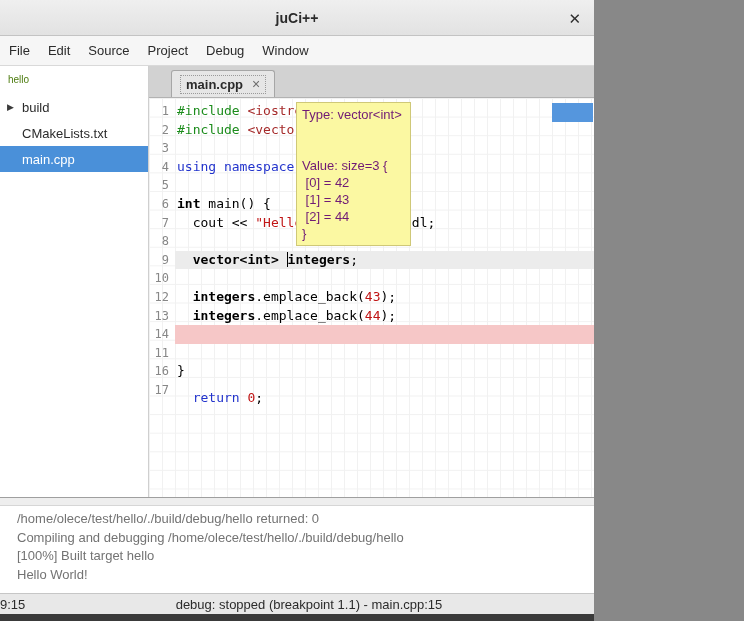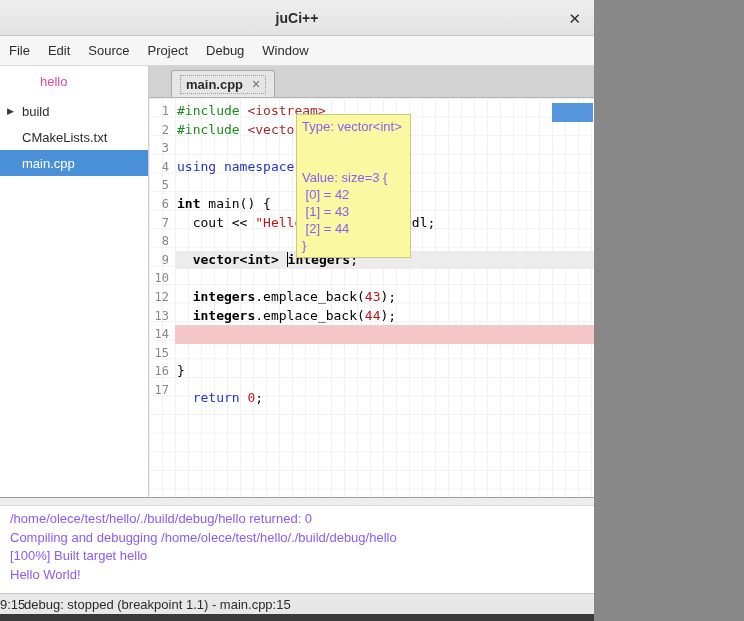--- a/index.html
+++ b/index.html
@@ -25,21 +25,21 @@
     height:29px;flex:none;background:#f6f6f6;border-bottom:1px solid #d9d9d9;
     display:flex;align-items:center;
   }
   .menu-item{padding:5px 9px;font-size:13px;color:#2b2b2b;}
   
   .mainrow{flex:none;height:431px;display:flex;}
   .sidebar{
     width:148px;flex:none;background:#ffffff;border-right:1px solid #cfcfcf;
     overflow:hidden;
   }
-  .project-label{color:#ec4899;font-size:13px;padding:8px 8px 9px 8px;margin-left:32px;}
+  .project-label{color:#4d7c0f;font-size:10px;padding:8px 8px 9px 8px;}
   .tree-item{height:26px;display:flex;align-items:center;font-size:13px;color:#2b2b2b;padding-left:7px;}
   .tree-item .expander{width:15px;font-size:9px;color:#3a3a3a;flex:none;}
   .tree-item.selected{background:var(--selection,#4a90d9);color:#ffffff;}
   
   .rightcol{flex:1;display:flex;flex-direction:column;min-width:0;}
   .tabbar{
     height:31px;flex:none;background:#d2d2d2;border-bottom:1px solid #b2b2b2;
     display:flex;align-items:flex-end;padding-left:22px;
   }
   .tab{
@@ -75,39 +75,39 @@
   .tok-type{color:#000;font-weight:bold;}
   .tok-var{color:#000;font-weight:bold;}
   .tok-num{color:var(--literal-red,#c01515);}
   .tok-str{color:var(--literal-red,#c01515);}
   .cursor{display:inline-block;width:0;height:15px;border-left:1.5px solid #000;vertical-align:-3px;}
   .scroll-thumb{
     position:absolute;top:5px;right:1px;width:41px;height:19px;
     background:var(--scroll-thumb,#5596dd);
   }
   .debug-tooltip{
-    position:absolute;left:147px;top:16px;width:103px;
+    position:absolute;left:147px;top:4px;width:103px;
     background:var(--tooltip-bg,#fbf8a2);border:1px solid #cfc878;
     padding:3px 5px;z-index:5;
-    font-family:"Liberation Sans",sans-serif;font-size:13px;color:#8b5cf6;
+    font-family:"Liberation Sans",sans-serif;font-size:13px;color:#701a75;
   }
   .tt-line{line-height:17px;white-space:pre;}
   
   .splitter{height:7px;flex:none;background:#eeeeee;border-top:1px solid #9f9f9f;border-bottom:1px solid #d6d6d6;}
   .output{
-    flex:1;background:#fff;padding:4px 10px;overflow:hidden;
-    font-size:13px;color:#8b5cf6;
+    flex:1;background:#fff;padding:4px 17px;overflow:hidden;
+    font-size:13px;color:#737373;
   }
   .output-line{line-height:18.6px;white-space:pre;}
   .statusbar{
     height:20px;flex:none;background:#e8e8e8;border-top:1px solid #c6c6c6;
     position:relative;display:flex;align-items:center;font-size:13px;color:#2b2b2b;
   }
   .status-left{}
-  .status-center{position:absolute;left:0;right:0;margin-left:24px;}
+  .status-center{position:absolute;left:0;right:0;text-align:center;margin-left:24px;}
   .bottom-edge{height:7px;flex:none;background:#3a3a3a;}
 </style>
 </head>
 <body>
 
 <div class="window">
 
   <div class="titlebar">
     <span class="title">juCi++</span>
     <span class="close-btn">✕</span>
@@ -158,21 +158,21 @@
             <div class="code-line"><span class="lnum">4</span><span class="code-text"><span class="tok-kw">using namespace</span><span class="tok-pl"> std;</span></span></div>
             <div class="code-line"><span class="lnum">5</span><span class="code-text"></span></div>
             <div class="code-line"><span class="lnum">6</span><span class="code-text"><span class="tok-type">int</span><span class="tok-pl"> main() {</span></span></div>
             <div class="code-line"><span class="lnum">7</span><span class="code-text"><span class="tok-pl">  cout &lt;&lt; </span><span class="tok-str">"Hello World!"</span><span class="tok-pl"> &lt;&lt; endl;</span></span></div>
             <div class="code-line"><span class="lnum">8</span><span class="code-text"></span></div>
             <div class="code-line hl-current"><span class="lnum">9</span><span class="code-text"><span class="tok-pl">  </span><span class="tok-type">vector&lt;int&gt;</span><span class="tok-pl"> </span><span class="cursor"></span><span class="tok-var">integers</span><span class="tok-pl">;</span></span></div>
             <div class="code-line"><span class="lnum">10</span><span class="code-text"></span></div>
             <div class="code-line"><span class="lnum">12</span><span class="code-text"><span class="tok-pl">  </span><span class="tok-var">integers</span><span class="tok-pl">.emplace_back(</span><span class="tok-num">43</span><span class="tok-pl">);</span></span></div>
             <div class="code-line"><span class="lnum">13</span><span class="code-text"><span class="tok-pl">  </span><span class="tok-var">integers</span><span class="tok-pl">.emplace_back(</span><span class="tok-num">44</span><span class="tok-pl">);</span></span></div>
             <div class="code-line hl-breakpoint"><span class="lnum">14</span><span class="code-text"></span></div>
-            <div class="code-line hl-debug"><span class="lnum">15</span><span class="code-text"><span class="tok-pl">  </span><span class="tok-kw">return</span><span class="tok-pl"> </span><span class="tok-num">0</span><span class="tok-pl">;</span></span></div>
+            <div class="code-line hl-debug"><span class="lnum">11</span><span class="code-text"><span class="tok-pl">  </span><span class="tok-kw">return</span><span class="tok-pl"> </span><span class="tok-num">0</span><span class="tok-pl">;</span></span></div>
             <div class="code-line"><span class="lnum">16</span><span class="code-text"><span class="tok-pl">}</span></span></div>
             <div class="code-line"><span class="lnum">17</span><span class="code-text"></span></div>
           </div>
         <div class="debug-tooltip">
             <div class="tt-line">Type: vector&lt;int&gt;</div>
             <div class="tt-line">&nbsp;</div>
             <div class="tt-line">&nbsp;</div>
             <div class="tt-line">Value: size=3 {</div>
             <div class="tt-line"> [0] = 42</div>
             <div class="tt-line"> [1] = 43</div>

